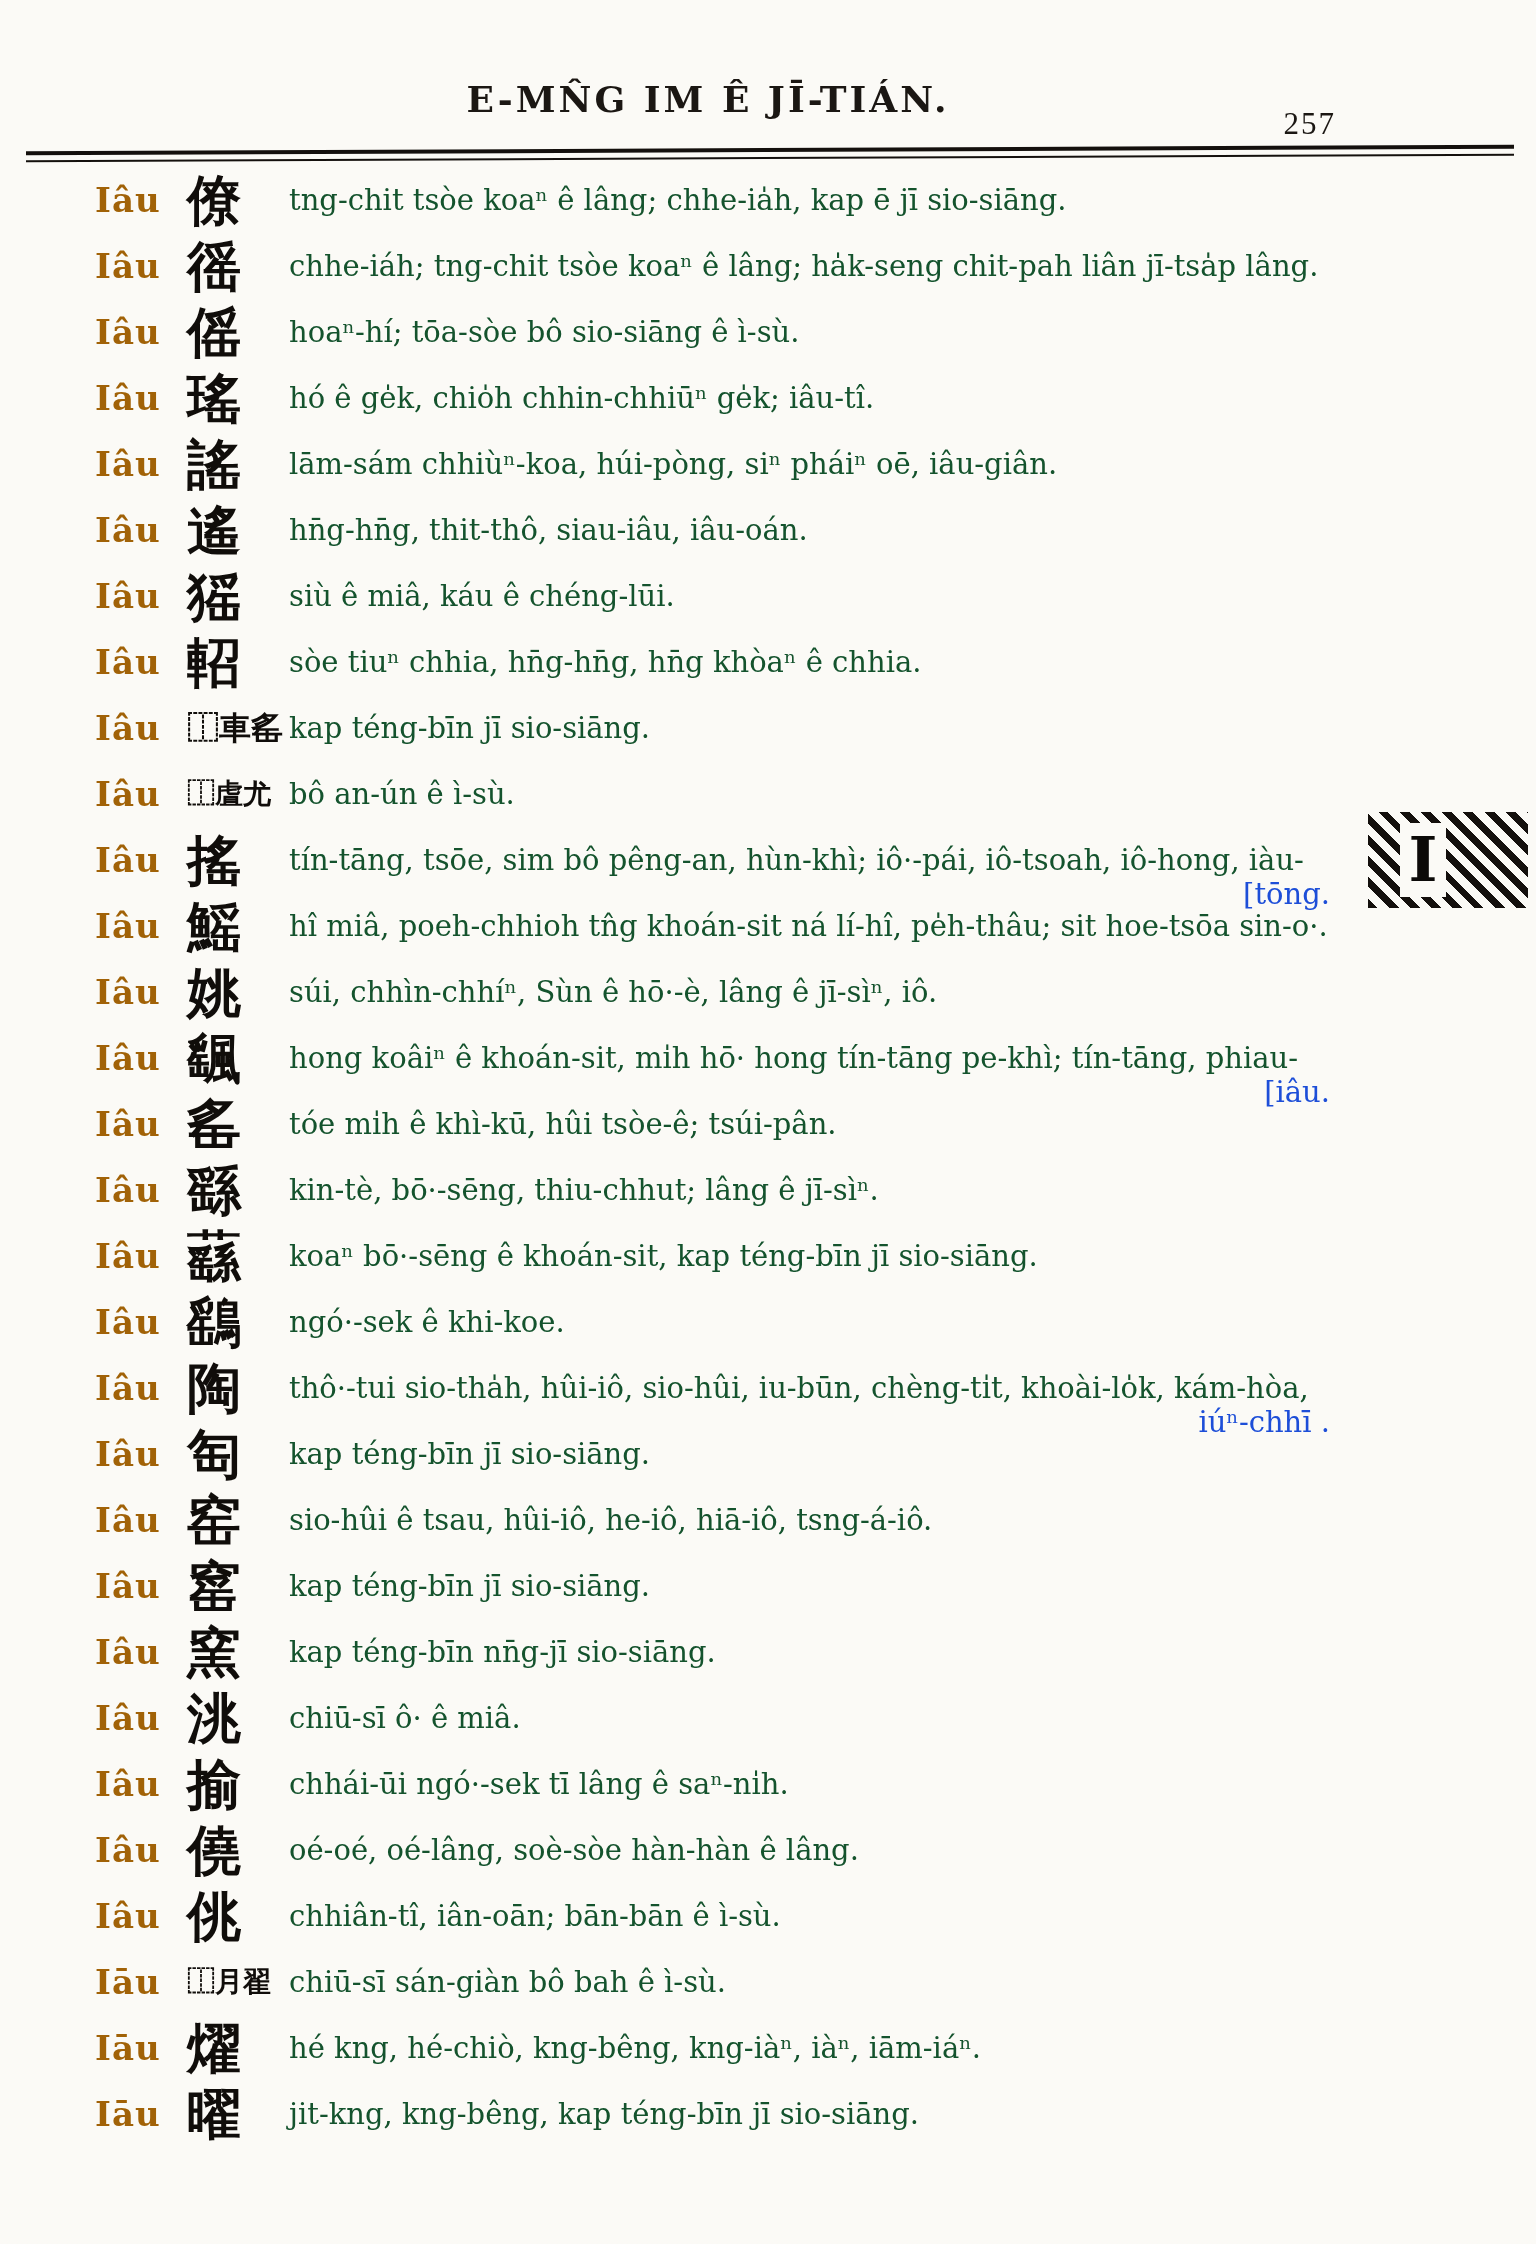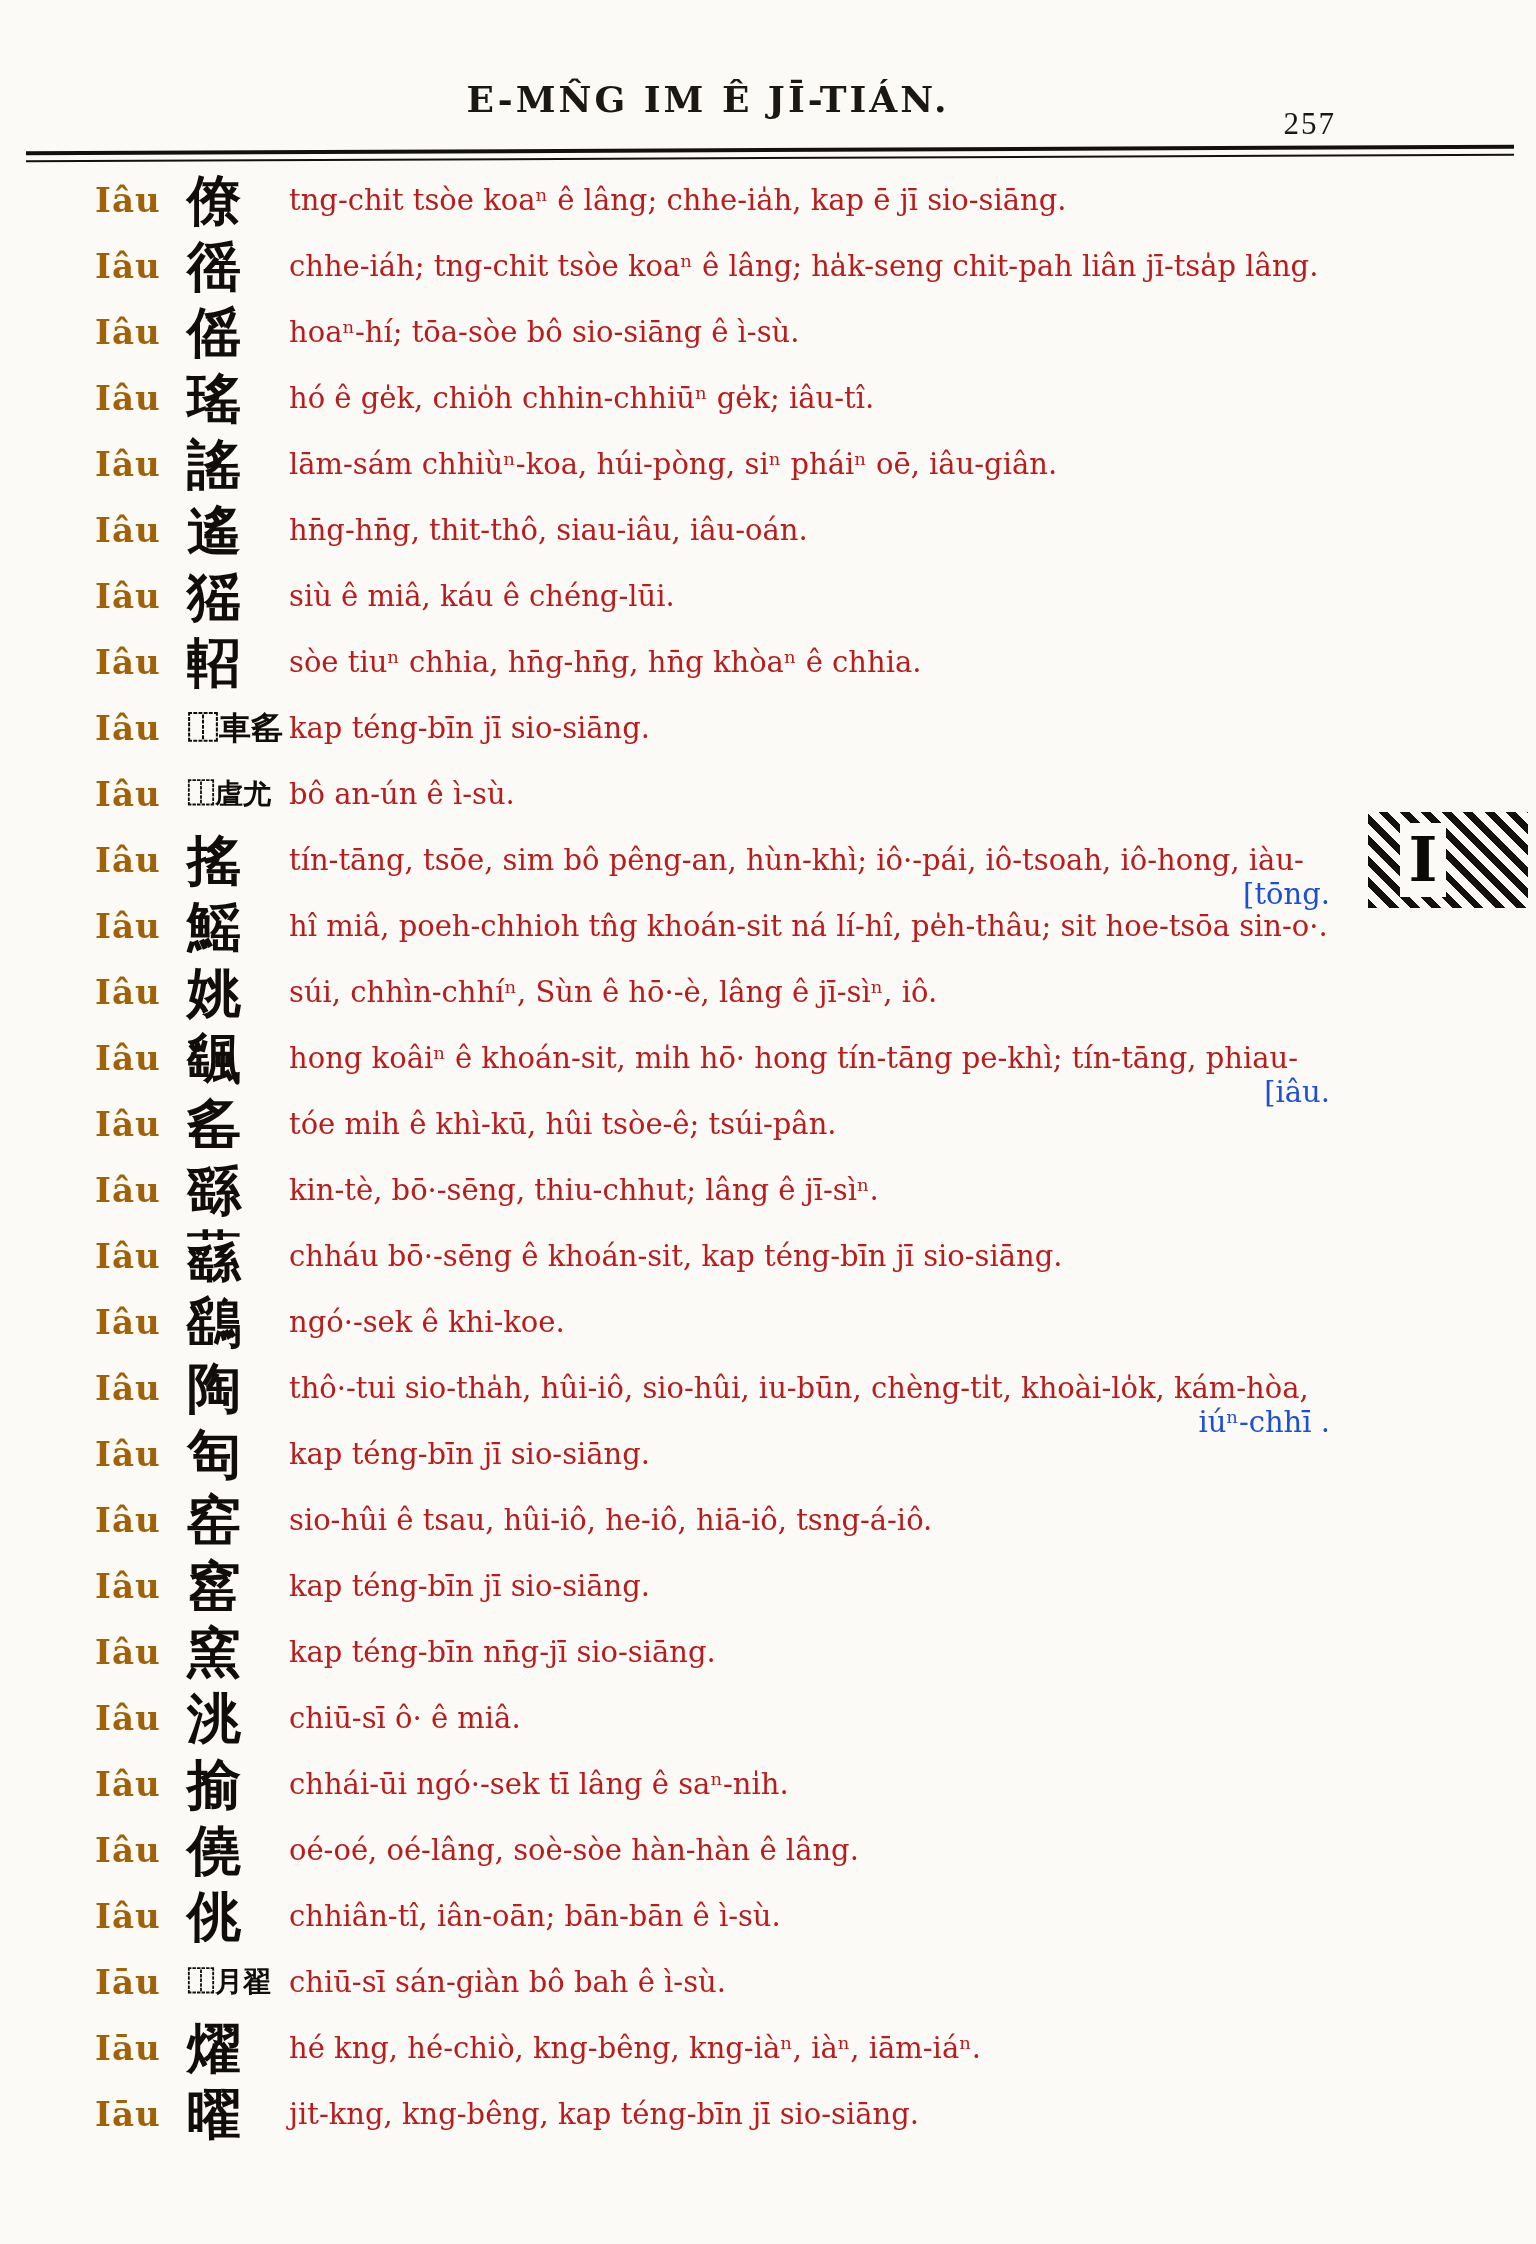--- a/index.html
+++ b/index.html
@@ -30,21 +30,21 @@
   .entry-syllable{
     flex:0 0 92px;font-size:34px;font-weight:bold;letter-spacing:1px;
     color:#a16207;
   }
   .entry-character{
     flex:0 0 102px;font-size:54px;line-height:60px;font-weight:bold;
     color:#100d0a;white-space:nowrap;overflow:visible;
   }
   .entry-definition{
     flex:1 1 auto;font-size:29px;line-height:34px;white-space:nowrap;
-    color:#b91c1c;
+    color:#14532d;
   }
   .entry-continuation{
     position:absolute;right:115px;bottom:-17px;font-size:29px;line-height:30px;
     color:#1d4ed8;background:transparent;
   }
   
   .thumb-tab{
     position:absolute;left:1368px;top:812px;width:160px;height:96px;
     background:repeating-linear-gradient(45deg,#14100d 0 7px,#fbfaf6 7px 15px);
   }
@@ -179,21 +179,21 @@
   <div class="entry-row">
     <span class="entry-syllable">Iâu</span>
     <span class="entry-character">繇</span>
     <span class="entry-definition">kin-tè, bō·-sēng, thiu-chhut; lâng ê jī-sìⁿ.</span>
 
   </div>
 
   <div class="entry-row">
     <span class="entry-syllable">Iâu</span>
     <span class="entry-character">蘨</span>
-    <span class="entry-definition">chháu bō·-sēng ê khoán-sit, kap téng-bīn jī sio-siāng.</span>
+    <span class="entry-definition">koaⁿ bō·-sēng ê khoán-sit, kap téng-bīn jī sio-siāng.</span>
 
   </div>
 
   <div class="entry-row">
     <span class="entry-syllable">Iâu</span>
     <span class="entry-character">鷂</span>
     <span class="entry-definition">ngó·-sek ê khi-koe.</span>
 
   </div>
 

